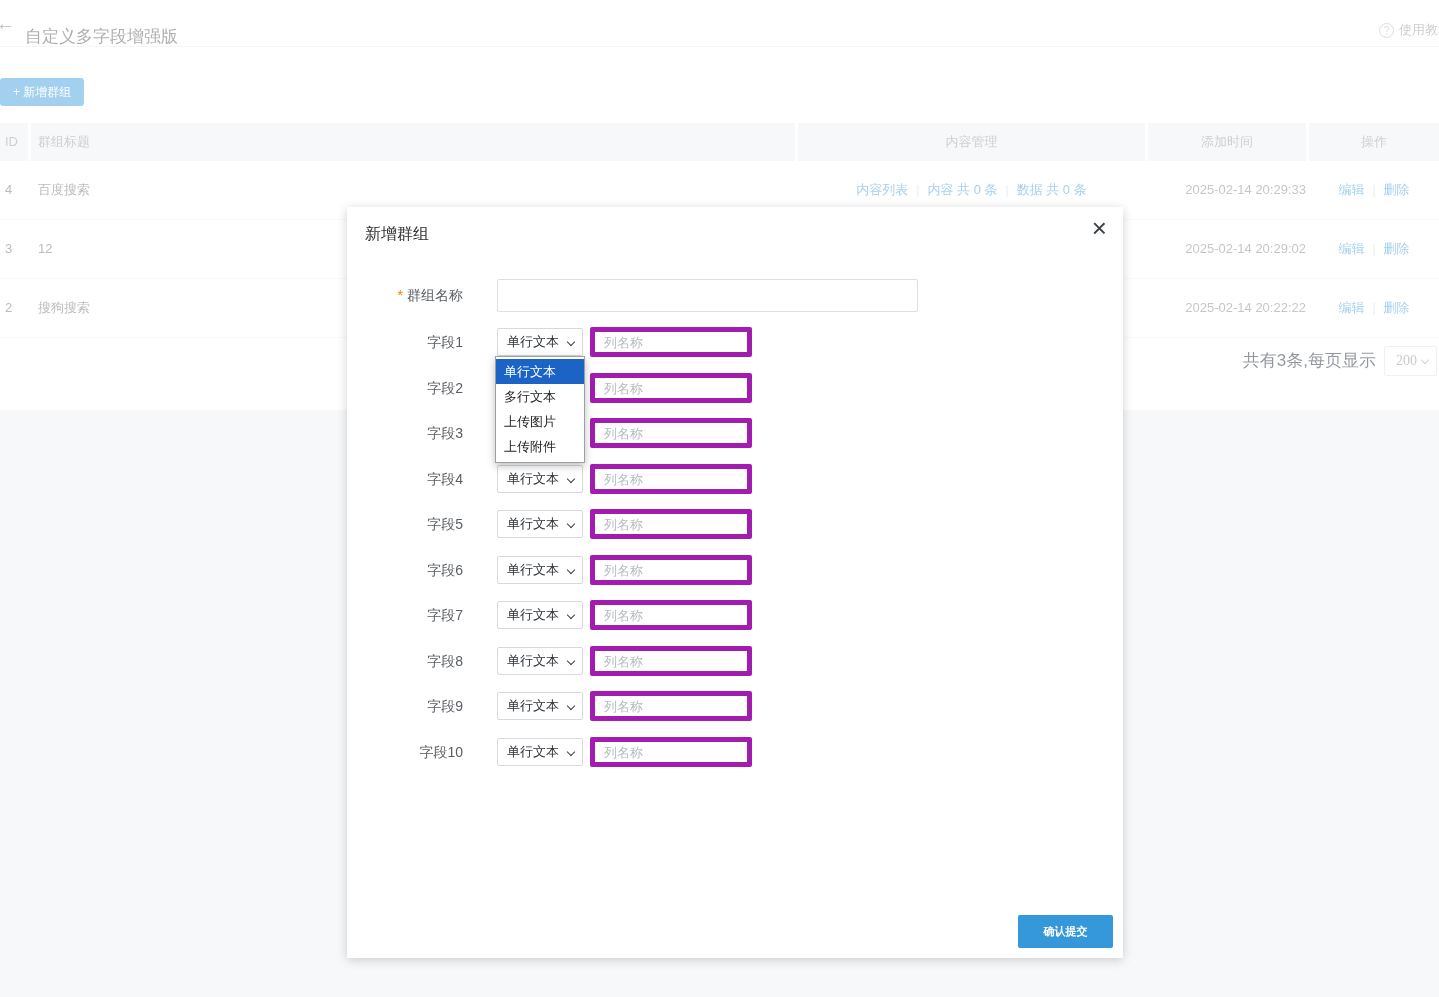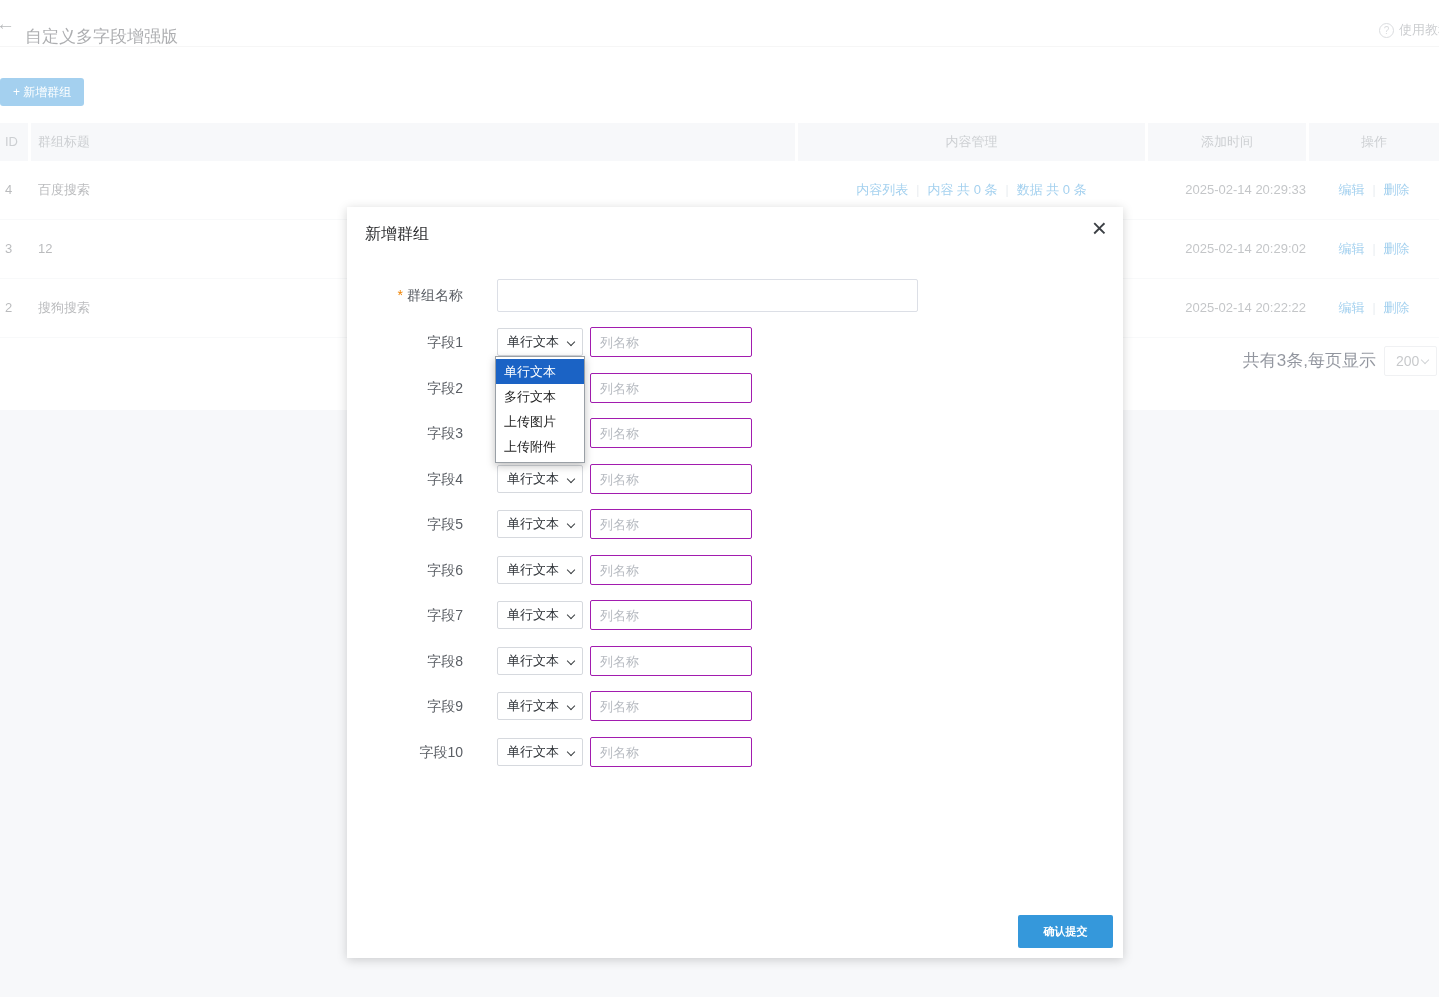--- a/index.html
+++ b/index.html
@@ -38,21 +38,21 @@
   .cell-links { position:absolute; left:798px; width:347px; top:0; line-height:58px; text-align:center; white-space:nowrap; }
   .cell-time  { position:absolute; left:1148px;width:158px; top:0; line-height:58px; text-align:right; color:#7c8086; }
   .cell-ops   { position:absolute; left:1309px;width:130px; top:0; line-height:58px; text-align:center; }
   .lnk { color:#3598db; cursor:pointer; }
   .sep { color:#ccd4dc; margin:0 8px; font-size:12px; }
 
   .pager-summary { position:absolute; right:63px; top:346px; height:30px; line-height:30px;
                    font-size:17px; color:#0f172a; }
   .pager-select { position:absolute; left:1384px; top:346px; width:53px; height:30px;
                   border:1px solid #dde0e4; border-radius:2px; font-size:14px; color:#84888d;
-                  line-height:28px; padding-left:11px; cursor:pointer; background:#fff; }
+                  line-height:28px; padding-left:11px; cursor:pointer; background:#fff;font-family:Liberation Serif, serif; }
   .pager-select .chev { border-color:#9aa0a6; }
 
   .below-area { position:absolute; left:0; top:410px; width:1439px; height:587px; background:#eef0f3; }
 
   
   #overlay { position:absolute; inset:0; background:rgba(255,255,255,0.55); z-index:10; }
 
   
   #modal { position:absolute; left:347px; top:207px; width:776px; height:751px;
            background:#fff; z-index:20; box-shadow:0 2px 10px rgba(0,0,0,0.18); }
@@ -68,21 +68,21 @@
   .frow { position:absolute; left:0; width:750px; height:30px; }
   .flabel { position:absolute; left:0; top:0; width:116px; height:30px; line-height:30px;
             text-align:right; font-size:14px; color:#5a5e64; }
   .fselect { position:absolute; left:150px; top:1px; width:86px; height:28px;
              border:1px solid #d6d9de; border-radius:2px; background:#fff; font-size:13px;
              color:#2f3338; line-height:26px; padding-left:9px; cursor:pointer; }
   .chev { position:absolute; right:8px; top:10px; width:6px; height:6px;
           border-right:1.6px solid #3c4043; border-bottom:1.6px solid #3c4043;
           transform:rotate(45deg); }
   .finput { position:absolute; left:243px; top:0; width:162px; height:30px;
-            border:1px solid #a21caf; border-radius:2px; font-size:13px; padding:0 9px;
+            border:5px solid #a21caf; border-radius:2px; font-size:13px; padding:0 9px;
             color:#15803d; outline:none; }
   input::placeholder { color:#b6bac0; }
 
   .dropdown { position:absolute; left:148px; top:149px; width:90px; z-index:30;
               background:#fff; border:1px solid #9aa0a6; box-shadow:0 3px 8px rgba(0,0,0,0.25);
               padding:2px 0 3px 0; }
   .dd-item { height:25px; line-height:25px; padding-left:8px; font-size:13px; color:#1f1f1f; cursor:pointer; }
   .dd-item.selected { background:#1b63c5; color:#fff; }
 
   .submit-btn { position:absolute; right:10px; top:708px; width:95px; height:33px;

